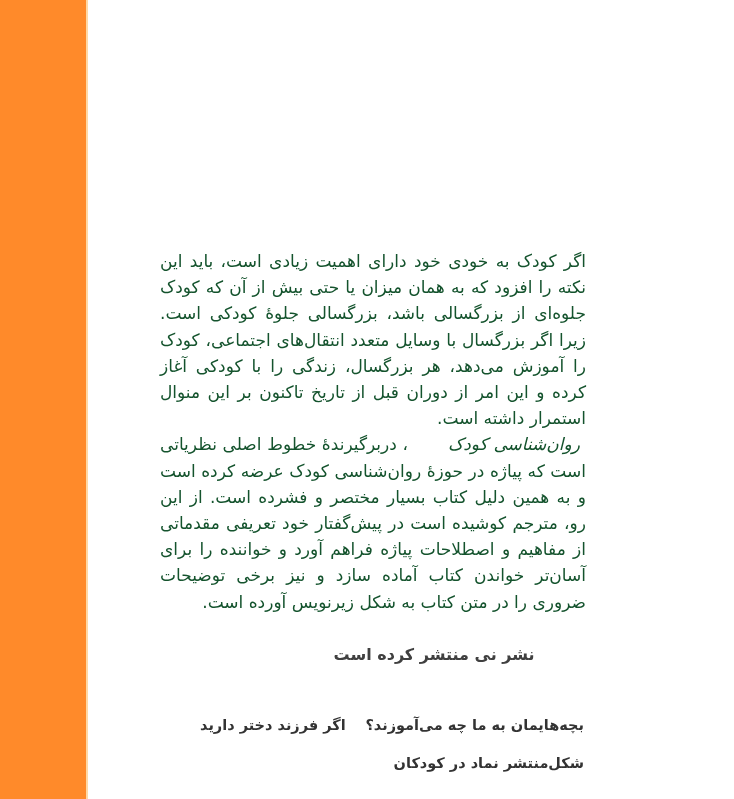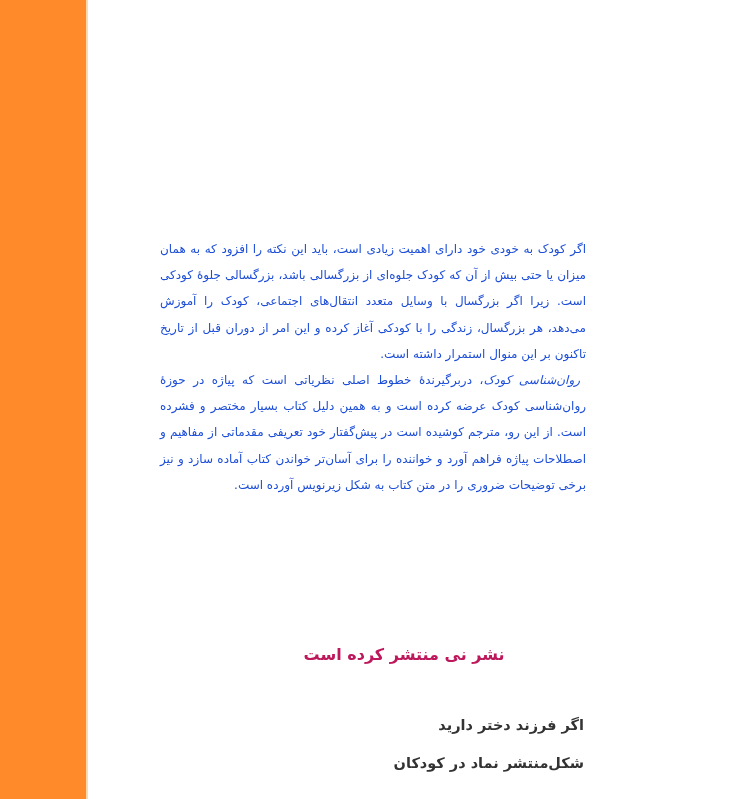--- a/index.html
+++ b/index.html
@@ -19,46 +19,47 @@
       left: 0;
       top: 0;
       width: 86px;
       height: 799px;
       background: #ff8a2a;
       border-right: 2px solid #ffd9a6;
     }
     .blurb {
       position: absolute;
       left: 160px;
-      top: 236px;
+      top: 248px;
       width: 426px;
       direction: rtl;
       text-align: justify;
       text-align-last: right;
-      color: #1d4ed8;
-      font-size: 12px;
+      color: #14532d;
+      font-size: 17px;
       line-height: 26.2px;
     }
     .blurb p {
       margin: 0;
     }
     .blurb p.indent {
       text-indent: 6px;
     }
     .blurb .italic {
       font-style: italic;
+      margin-left: 40px;
     }
     .publisher-heading {
       position: absolute;
-      left: 164px;
+      left: 194px;
       top: 645px;
       width: 480px;
       text-align: center;
       direction: rtl;
-      color: #be185d;
+      color: #404040;
       font-weight: bold;
       font-size: 16px;
     }
     .titles {
       position: absolute;
       left: 200px;
       top: 706px;
       width: 384px;
       direction: rtl;
       color: #333333;
@@ -82,18 +83,19 @@
 
 <div class="blurb">
   <p>اگر کودک به خودی خود دارای اهمیت زیادی است، باید این نکته را افزود که به همان میزان یا حتی بیش از آن که کودک جلوه‌ای از بزرگسالی باشد، بزرگسالی جلوهٔ کودکی است. زیرا اگر بزرگسال با وسایل متعدد انتقال‌های اجتماعی، کودک را آموزش می‌دهد، هر بزرگسال، زندگی را با کودکی آغاز کرده و این امر از دوران قبل از تاریخ تاکنون بر این منوال استمرار داشته است.</p>
   <p class="indent"><span class="italic">روان‌شناسی کودک</span><span>، دربرگیرندهٔ خطوط اصلی نظریاتی است که پیاژه در حوزهٔ روان‌شناسی کودک عرضه کرده است و به همین دلیل کتاب بسیار مختصر و فشرده است. از این رو، مترجم کوشیده است در پیش‌گفتار خود تعریفی مقدماتی از مفاهیم و اصطلاحات پیاژه فراهم آورد و خواننده را برای آسان‌تر خواندن کتاب آماده سازد و نیز برخی توضیحات ضروری را در متن کتاب به شکل زیرنویس آورده است.</span></p>
 </div>
 
 <div class="publisher-heading">نشر نی منتشر کرده است</div>
 
 <div class="titles">
   <div class="row">
+    <span class="book">بچه‌هایمان به ما چه می‌آموزند؟</span>
     <span class="book">اگر فرزند دختر دارید</span>
   </div>
   <div class="row">
     <span class="book">شکل‌منتشر نماد در کودکان</span>
   </div>
 </div>
 
 </body></html>

